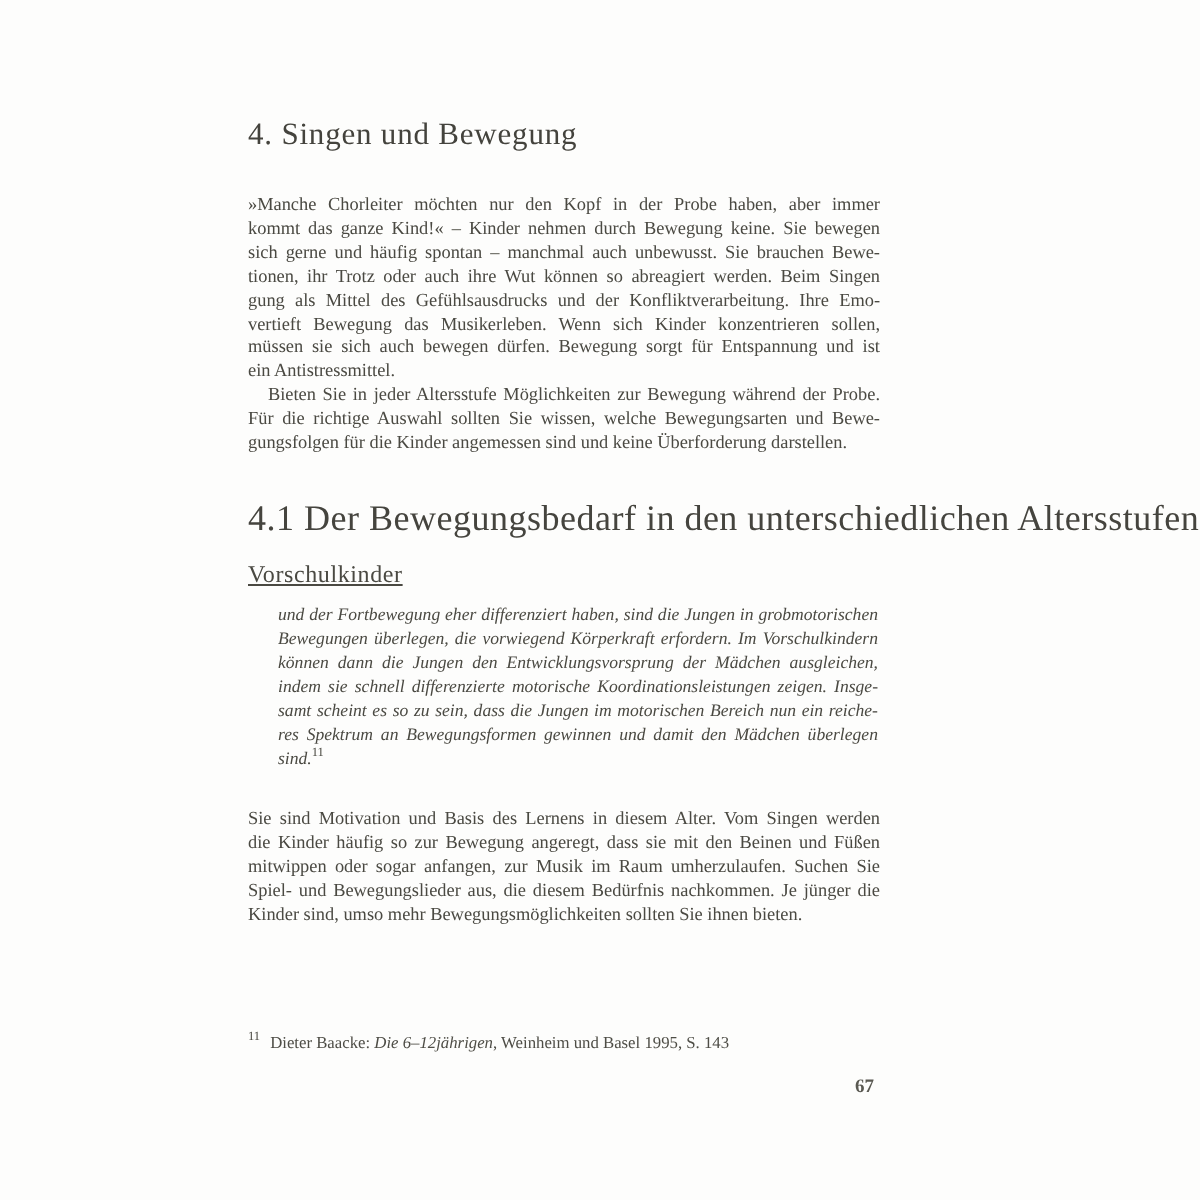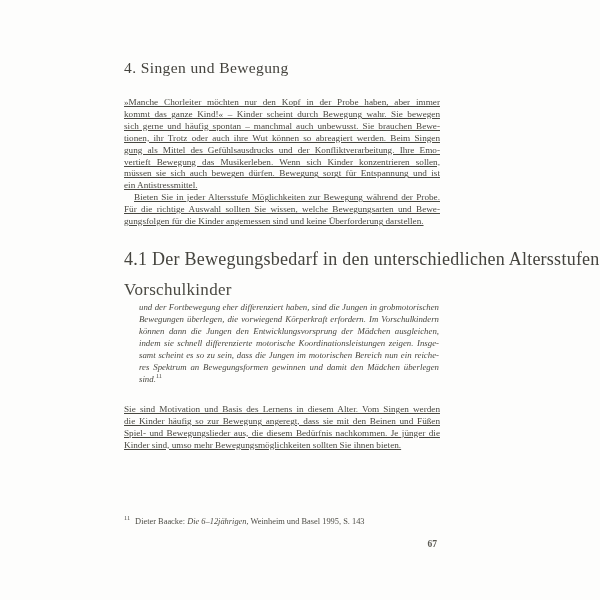--- a/index.html
+++ b/index.html
@@ -13,44 +13,45 @@
     overflow: hidden;
     padding-left: 17px;
   }
   .chapter-title {
     position: absolute;
     left: 124px; top: 59px;
     font-size: 15.5px;
     letter-spacing: 0.4px;
     color: #44433d;
   }
-  .block { position: absolute; left: 124px; width: 316px; text-decoration: underline; }
+  .block { position: absolute; left: 124px; width: 316px; }
   .intro-block { top: 97px; }
   .body-block  { top: 404px; }
   .ln {
     font-size: 9.2px;
     line-height: 11.9px;
     white-space: nowrap;
     color: #4a4942;
   }
   .jst { text-align: justify; text-align-last: justify; white-space: normal; }
   .ind { padding-left: 10px; }
   .section-heading {
     position: absolute;
     left: 124px; top: 249px;
     font-size: 18px;
     letter-spacing: 0.25px;
     color: #45443e;
   }
   .subsection-heading {
     position: absolute;
     left: 124px; top: 280px;
-    font-size: 17px;
+    font-size: 12px;
     letter-spacing: 0.3px;
     color: #4a4942;
+    text-decoration: underline;
   }
   .quote-block {
     position: absolute;
     left: 139px; top: 301px; width: 300px;
     font-style: italic;
   }
   .quote-block .ln { font-size: 8.8px; line-height: 12px; }
   sup.fn-ref {
     font-size: 6.3px;
     font-style: normal;
@@ -77,21 +78,21 @@
 </style>
 </head>
 <body>
 
 <div class="page">
 
   <div class="chapter-title">4. Singen und Bewegung</div>
 
   <div class="block intro-block">
     <div class="ln jst">»Manche Chorleiter möchten nur den Kopf in der Probe haben, aber immer</div>
-    <div class="ln jst">kommt das ganze Kind!« – Kinder scheint durch Bewegung wahr. Sie bewegen</div>
+    <div class="ln jst">kommt das ganze Kind!« – Kinder nehmen durch Bewegung keine. Sie bewegen</div>
     <div class="ln jst">sich gerne und häufig spontan – manchmal auch unbewusst. Sie brauchen Bewe-</div>
     <div class="ln jst">tionen, ihr Trotz oder auch ihre Wut können so abreagiert werden. Beim Singen</div>
     <div class="ln jst">gung als Mittel des Gefühlsausdrucks und der Konfliktverarbeitung. Ihre Emo-</div>
     <div class="ln jst">vertieft Bewegung das Musikerleben. Wenn sich Kinder konzentrieren sollen,</div>
     <div class="ln jst">müssen sie sich auch bewegen dürfen. Bewegung sorgt für Entspannung und ist</div>
     <div class="ln">ein Antistressmittel.</div>
     <div class="ln jst ind">Bieten Sie in jeder Altersstufe Möglichkeiten zur Bewegung während der Probe.</div>
     <div class="ln jst">Für die richtige Auswahl sollten Sie wissen, welche Bewegungsarten und Bewe-</div>
     <div class="ln">gungsfolgen für die Kinder angemessen sind und keine Überforderung darstellen.</div>
   </div>
@@ -106,20 +107,21 @@
     <div class="ln jst">können dann die Jungen den Entwicklungsvorsprung der Mädchen ausgleichen,</div>
     <div class="ln jst">indem sie schnell differenzierte motorische Koordinationsleistungen zeigen. Insge-</div>
     <div class="ln jst">samt scheint es so zu sein, dass die Jungen im motorischen Bereich nun ein reiche-</div>
     <div class="ln jst">res Spektrum an Bewegungsformen gewinnen und damit den Mädchen überlegen</div>
     <div class="ln"><span>sind.</span><sup class="fn-ref">11</sup></div>
   </div>
 
   <div class="block body-block">
     <div class="ln jst">Sie sind Motivation und Basis des Lernens in diesem Alter. Vom Singen werden</div>
     <div class="ln jst">die Kinder häufig so zur Bewegung angeregt, dass sie mit den Beinen und Füßen</div>
+    <div class="ln jst">mitwippen oder sogar anfangen, zur Musik im Raum umherzulaufen. Suchen Sie</div>
     <div class="ln jst">Spiel- und Bewegungslieder aus, die diesem Bedürfnis nachkommen. Je jünger die</div>
     <div class="ln">Kinder sind, umso mehr Bewegungsmöglichkeiten sollten Sie ihnen bieten.</div>
   </div>
 
   <div class="footnote">
     <sup class="fn-ref">11</sup><span>Dieter Baacke: </span><span class="italic">Die 6–12jährigen</span><span>, Weinheim und Basel 1995, S. 143</span>
   </div>
 
   <div class="page-number">67</div>
 

